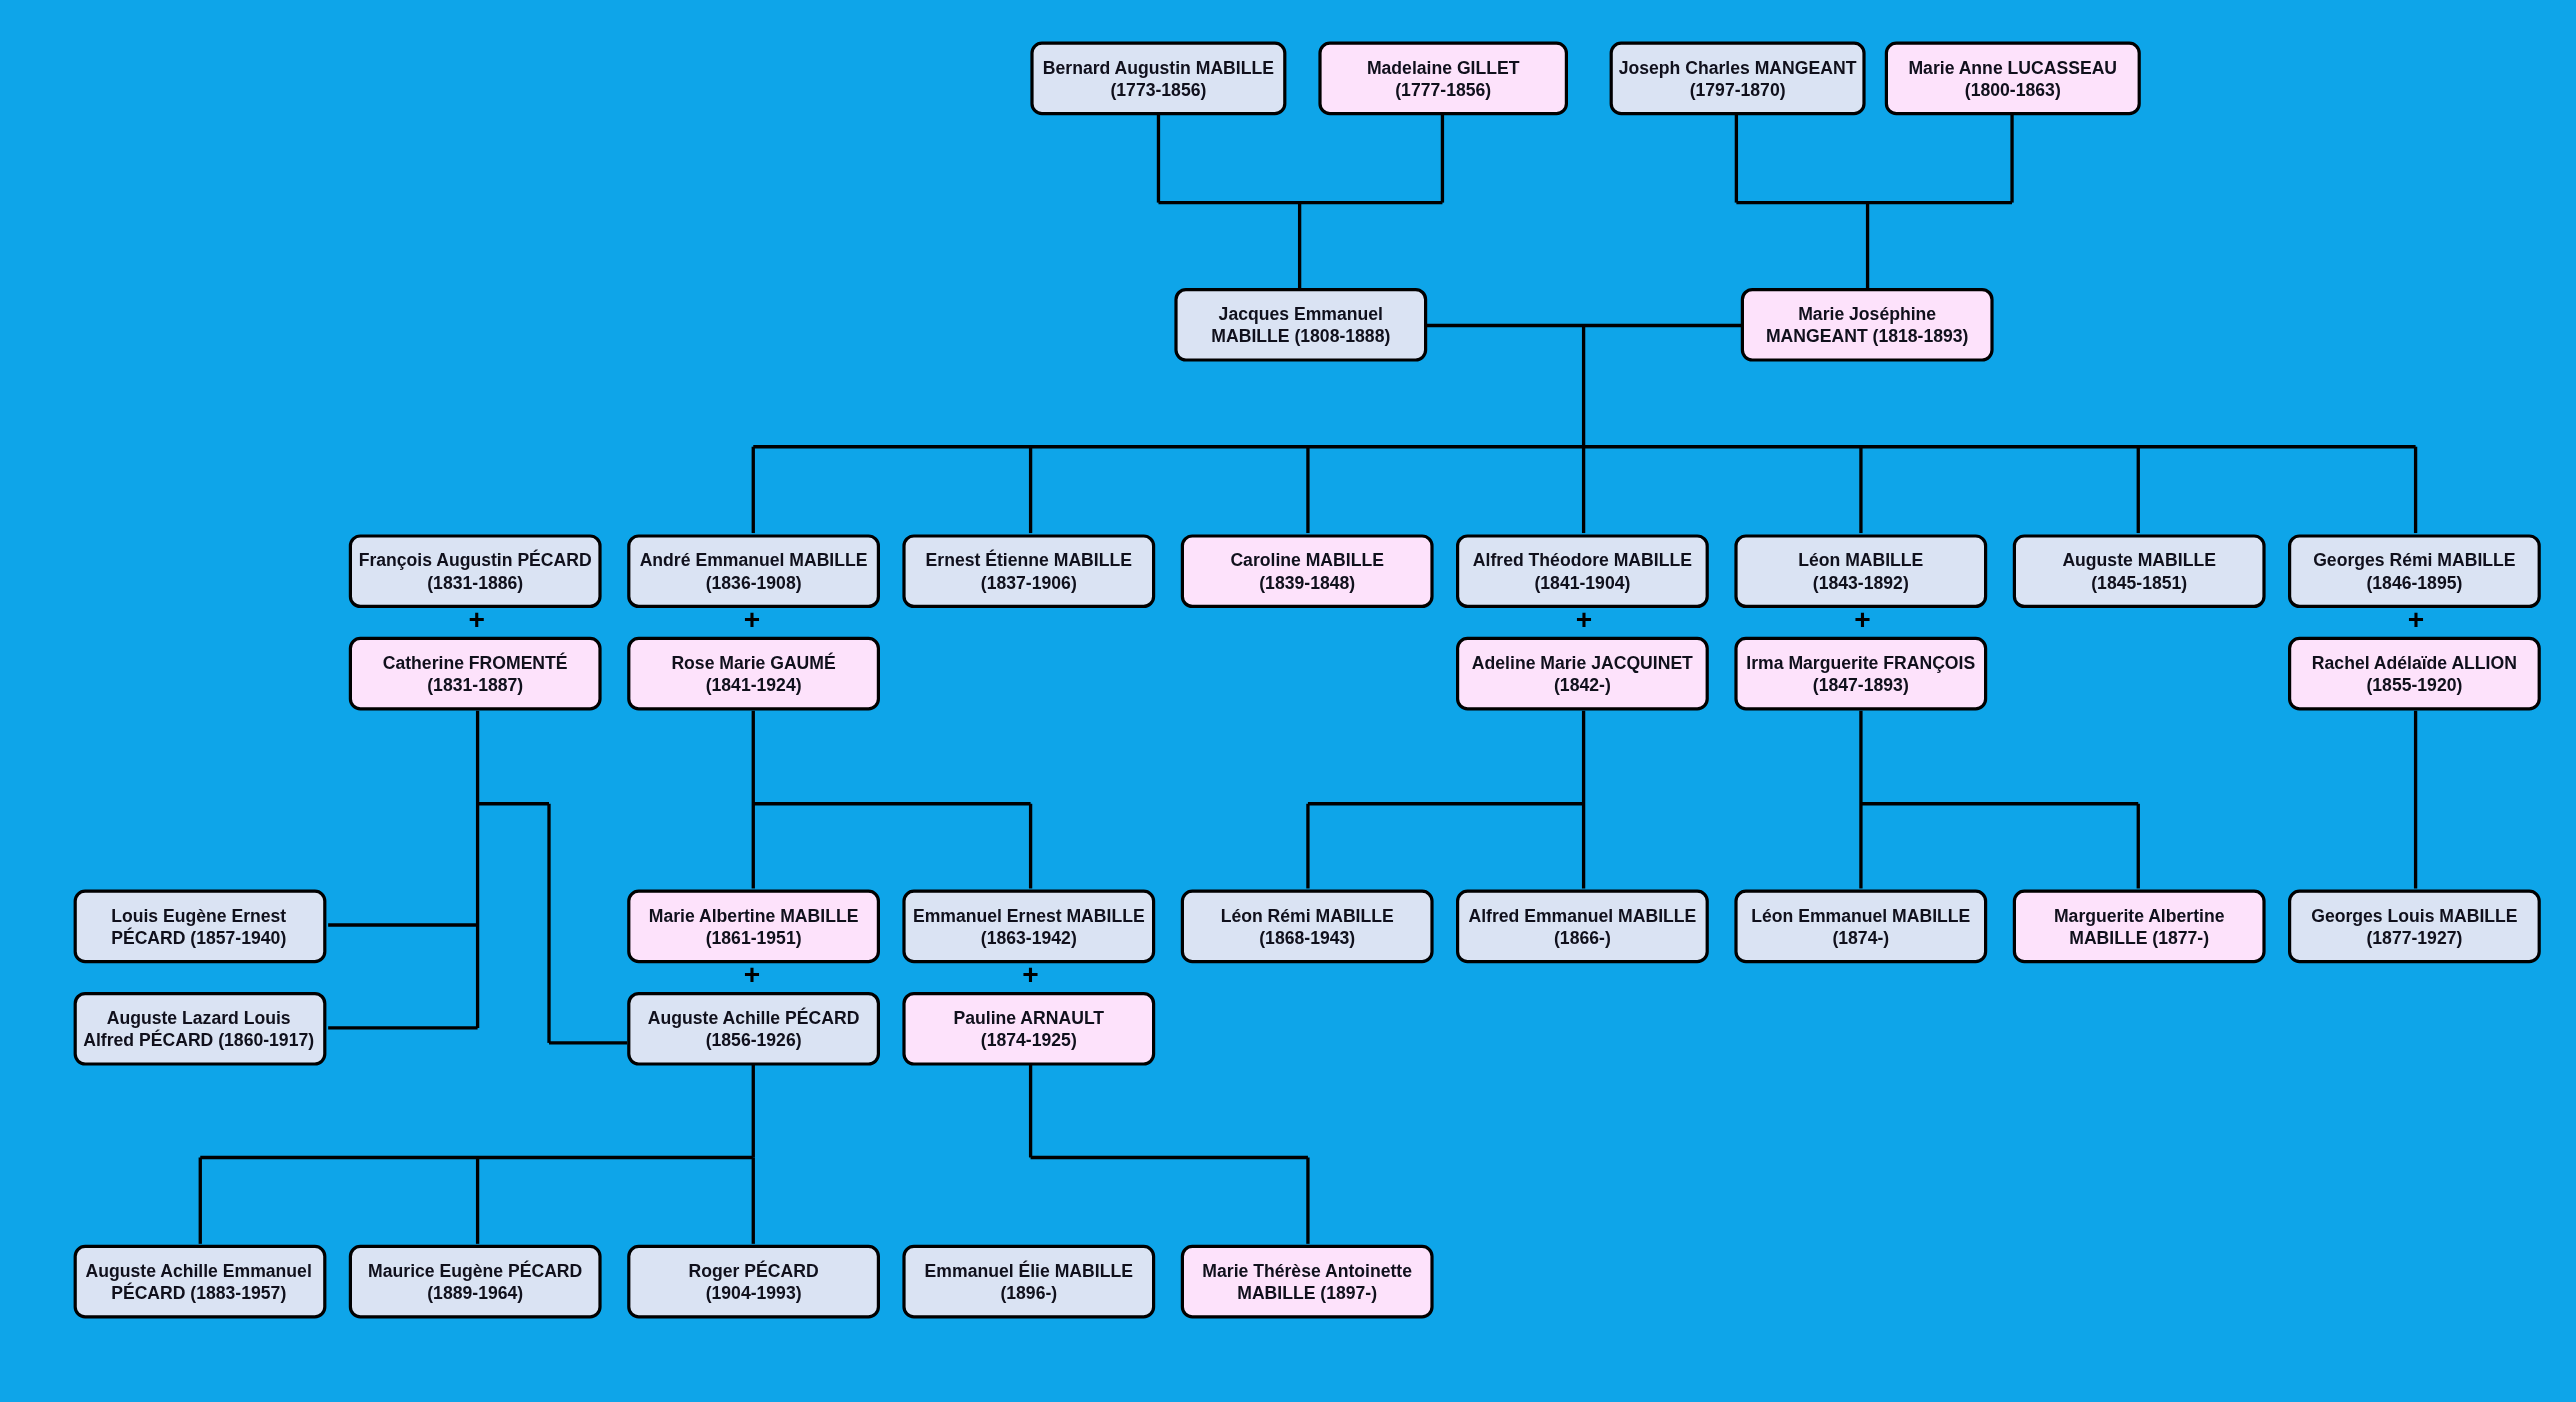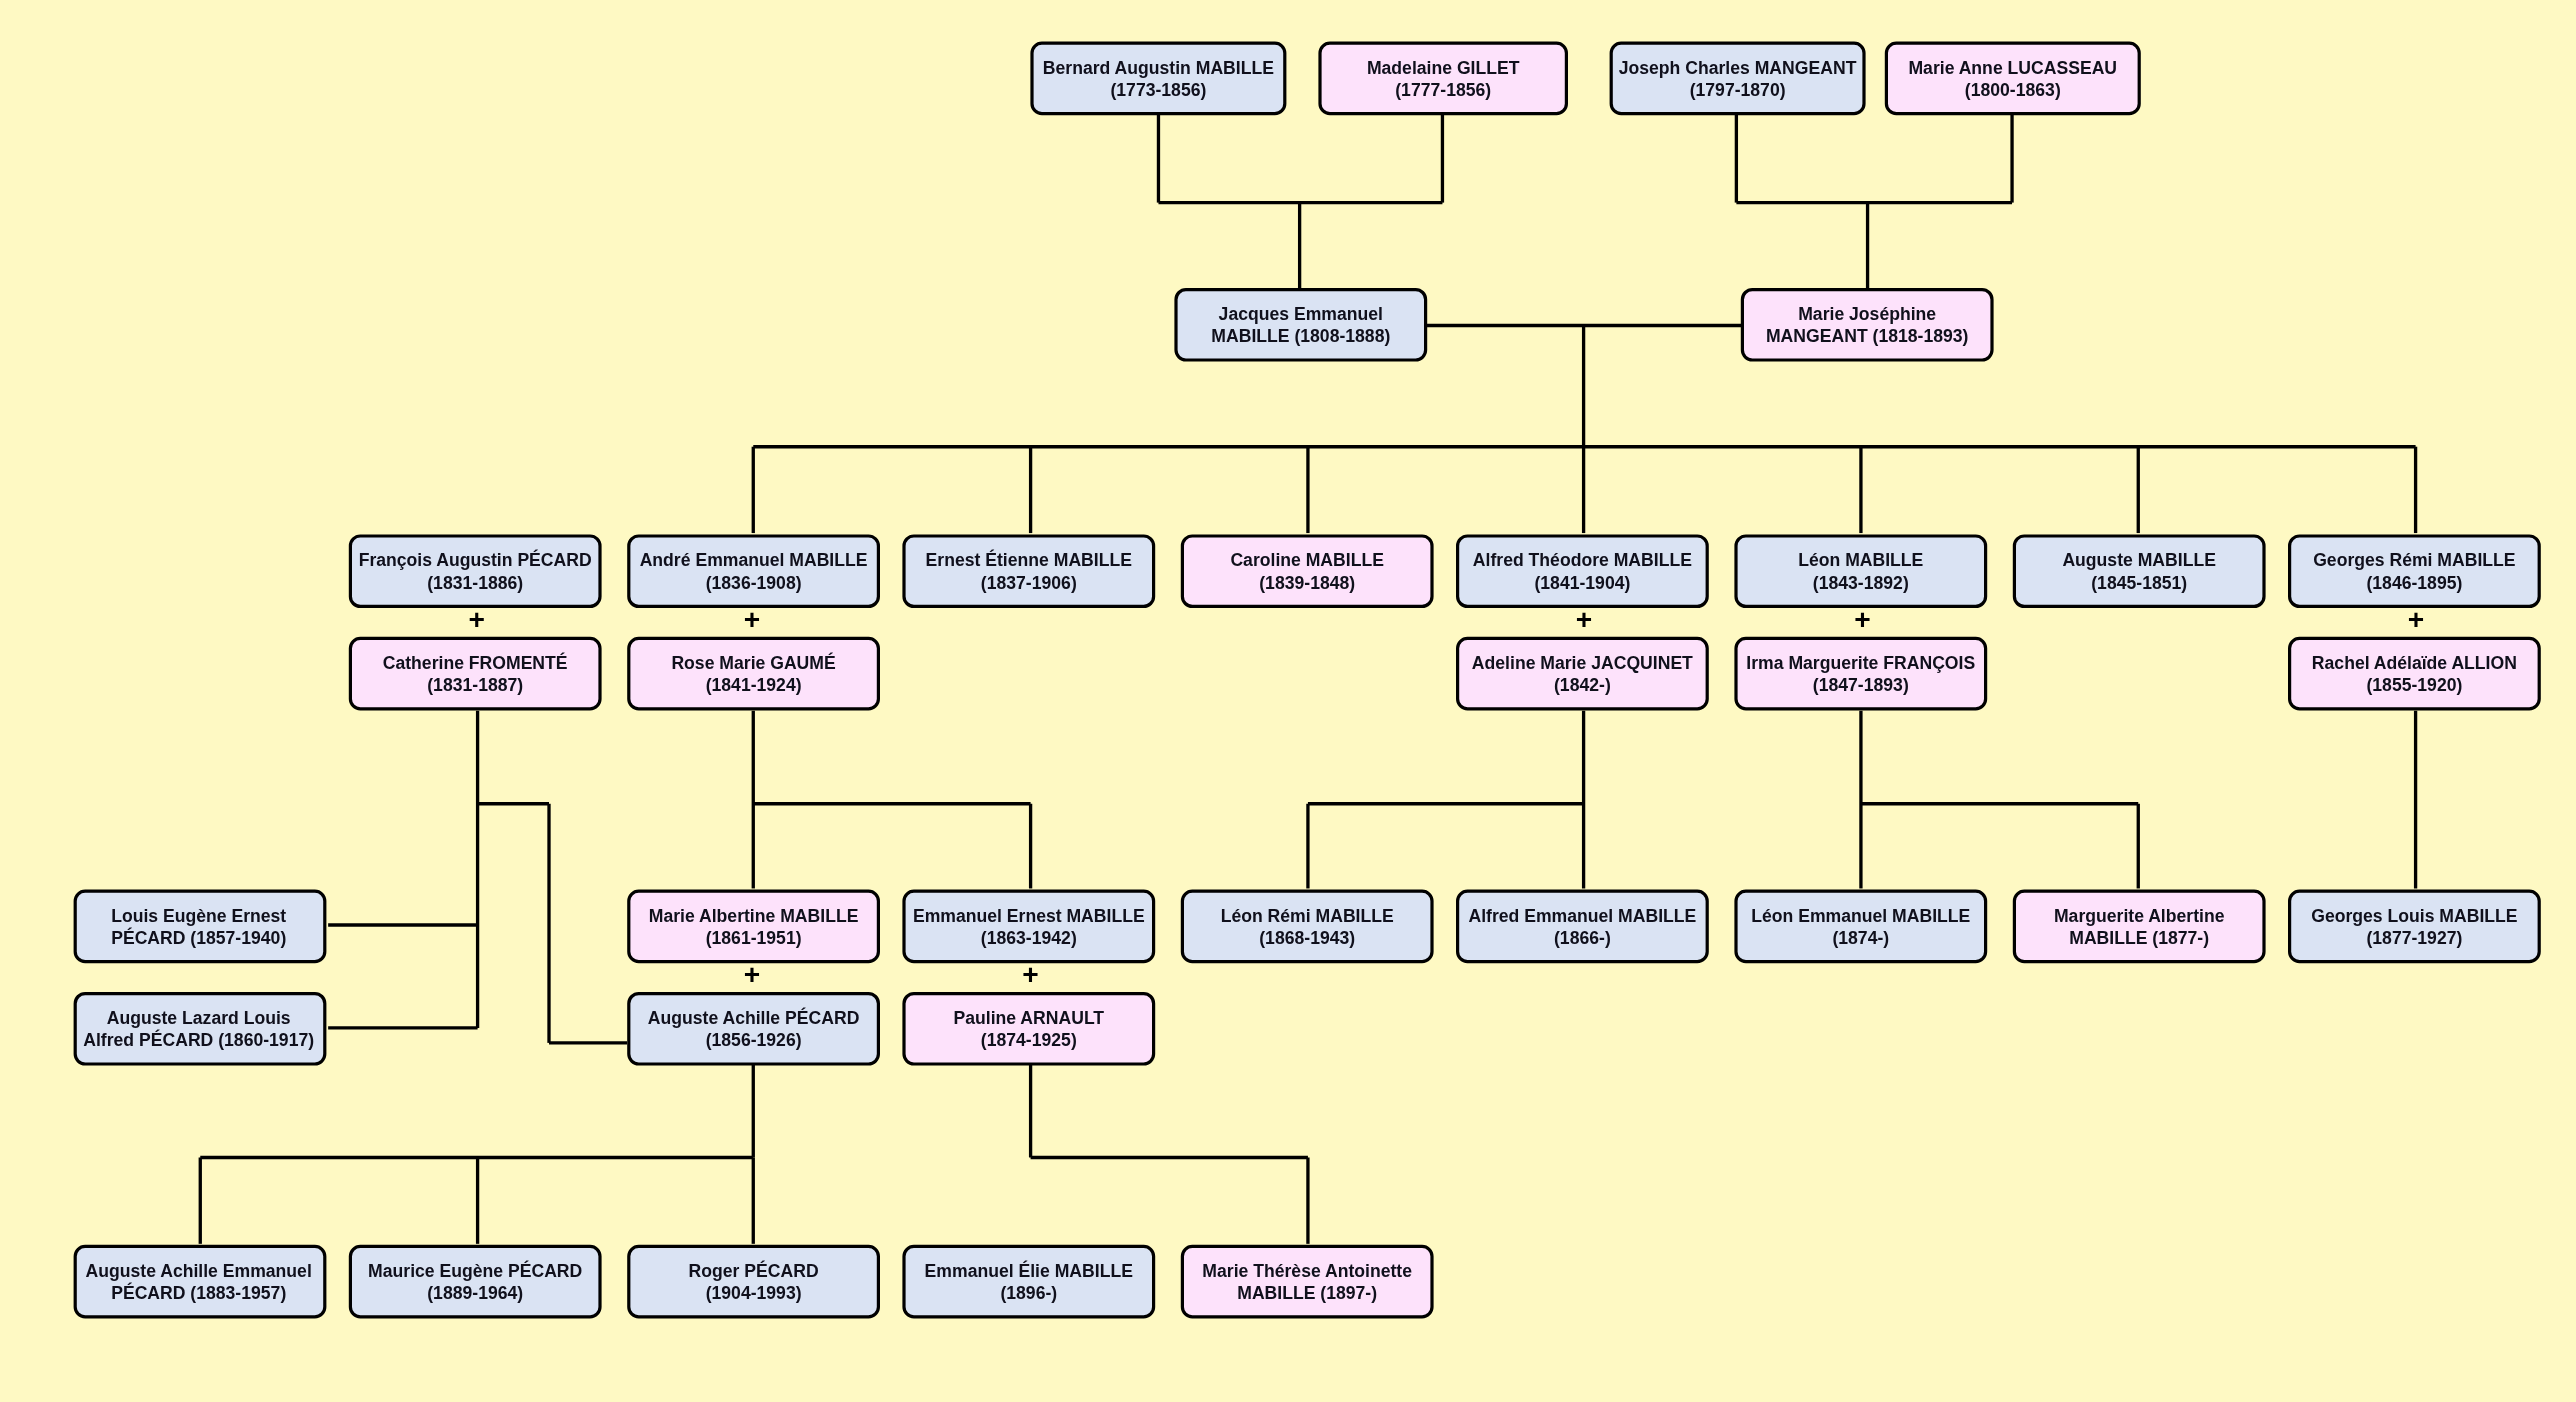--- a/index.html
+++ b/index.html
@@ -2,21 +2,21 @@
 <html style="font-size:8.3px"><head>
 <meta charset="utf-8">
 <style>
   html, body {
     margin: 0; padding: 0; background: #ffffff;
   }
   #viewport {
     position: relative;
     width: 2576px; height: 1402px;
     overflow: hidden;
-    background: #fef9c3;
+    background: #0ea5e9;
   }
   #stage {
     position: relative;
     width: 805px; height: 438px;
     transform: scale(3.2);
     transform-origin: 0 0;
     font-family: "Liberation Sans", sans-serif;
   }
   #connectors {
     position: absolute; left: 0; top: 0;

